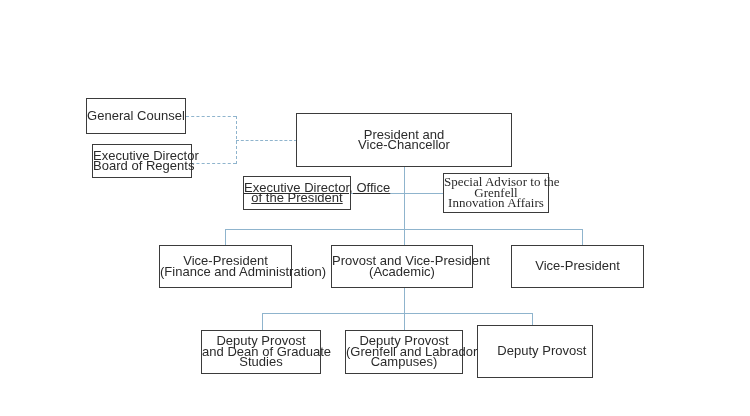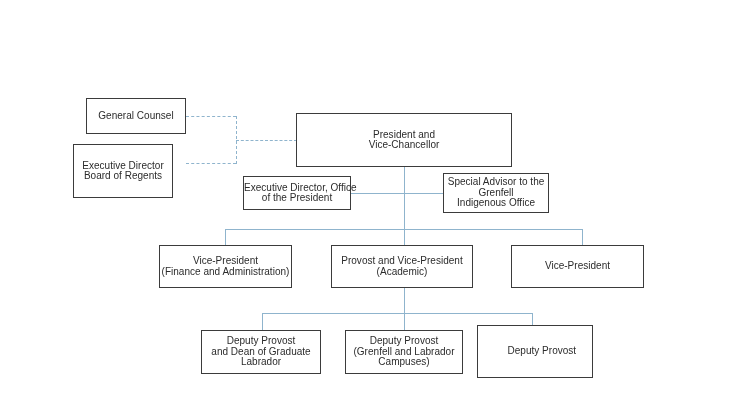--- a/index.html
+++ b/index.html
@@ -20,21 +20,21 @@
   .node {
     position: absolute;
     box-sizing: border-box;
     border: 1.5px solid #3b3b3b;
     background: #ffffff;
     display: flex;
     align-items: center;
     justify-content: center;
     text-align: center;
     color: #2b2b2b;
-    font-size: 10px;
+    font-size: 13px;
     line-height: 10.5px;
     letter-spacing: 0.02px;
     z-index: 3;
   }
   .node span {
     display: block;
     width: 100%;
     white-space: nowrap;
   }
   .node.overflow span {
@@ -83,46 +83,46 @@
   <div class="conn v" style="left:404px; top:288px; height:26px;"></div>
   <div class="conn h" style="left:262px; top:313px; width:270px;"></div>
   <div class="conn v" style="left:262px; top:313px; height:17px;"></div>
   <div class="conn v" style="left:404px; top:313px; height:17px;"></div>
   <div class="conn v" style="left:532px; top:313px; height:17px;"></div>
 
   <div class="node" style="left:86px; top:98px; width:100px; height:36px;">
     <span>General Counsel</span>
   </div>
 
-  <div class="node" style="left:73px; top:144px; width:100px; height:54px;">
+  <div class="node" style="left:92px; top:144px; width:100px; height:34px;">
     <span>
       <span>Executive Director</span>
       <span>Board of Regents</span>
     </span>
   </div>
 
   <div class="node" style="left:296px; top:113px; width:216px; height:54px;">
     <span>
       <span>President and</span>
       <span>Vice-Chancellor</span>
     </span>
   </div>
 
-  <div class="node" style="left:243px; top:176px; width:108px; height:34px;">
+  <div class="node" style="left:243px; top:176px; width:108px; height:34px;text-decoration:underline;">
     <span>
       <span>Executive Director, Office</span>
       <span>of the President</span>
     </span>
   </div>
 
-  <div class="node" style="left:443px; top:173px; width:106px; height:40px;">
+  <div class="node" style="left:443px; top:173px; width:106px; height:40px;font-family:Liberation Serif, serif;">
     <span>
       <span>Special Advisor to the</span>
       <span>Grenfell</span>
-      <span>Indigenous Office</span>
+      <span>Innovation Affairs</span>
     </span>
   </div>
 
   <div class="node" style="left:159px; top:245px; width:133px; height:43px;">
     <span>
       <span>Vice-President</span>
       <span>(Finance and Administration)</span>
     </span>
   </div>
 
@@ -136,21 +136,21 @@
   <div class="node" style="left:511px; top:245px; width:133px; height:43px;">
     <span>
       <span>Vice-President</span>
     </span>
   </div>
 
   <div class="node" style="left:201px; top:330px; width:120px; height:44px;">
     <span>
       <span>Deputy Provost</span>
       <span>and Dean of Graduate</span>
-      <span>Labrador</span>
+      <span>Studies</span>
     </span>
   </div>
 
   <div class="node" style="left:345px; top:330px; width:118px; height:44px;">
     <span>
       <span>Deputy Provost</span>
       <span>(Grenfell and Labrador</span>
       <span>Campuses)</span>
     </span>
   </div>

